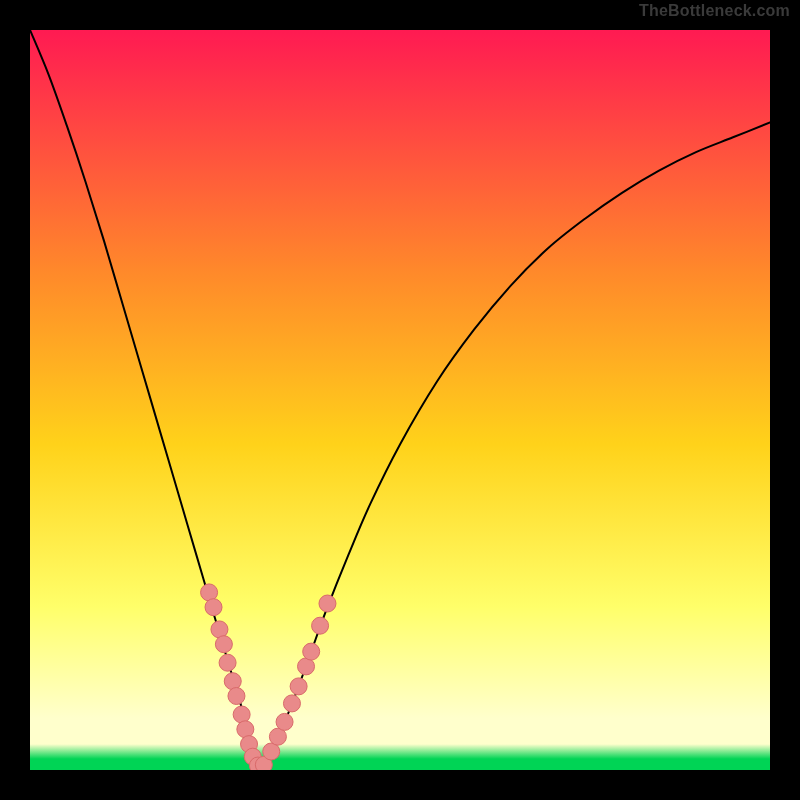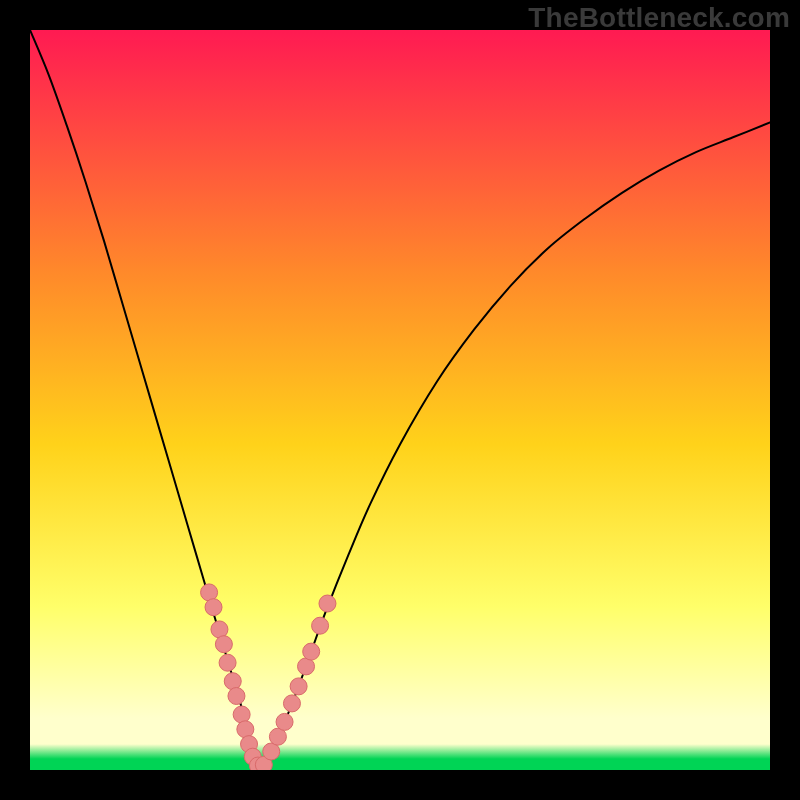--- a/index.html
+++ b/index.html
@@ -15,21 +15,21 @@
     position: relative;
     width: 800px;
     height: 800px;
     background: #000;
   }
   .watermark {
     position: absolute;
     top: 2px;
     right: 10px;
     color: #3a3a3a;
-    font-size: 28px;
+    font-size: 16px;
     font-weight: 600;
     letter-spacing: 0.2px;
     z-index: 10;
   }
   .plot {
     position: absolute;
     background: #000;
   }
   svg { display: block; }
 </style>

